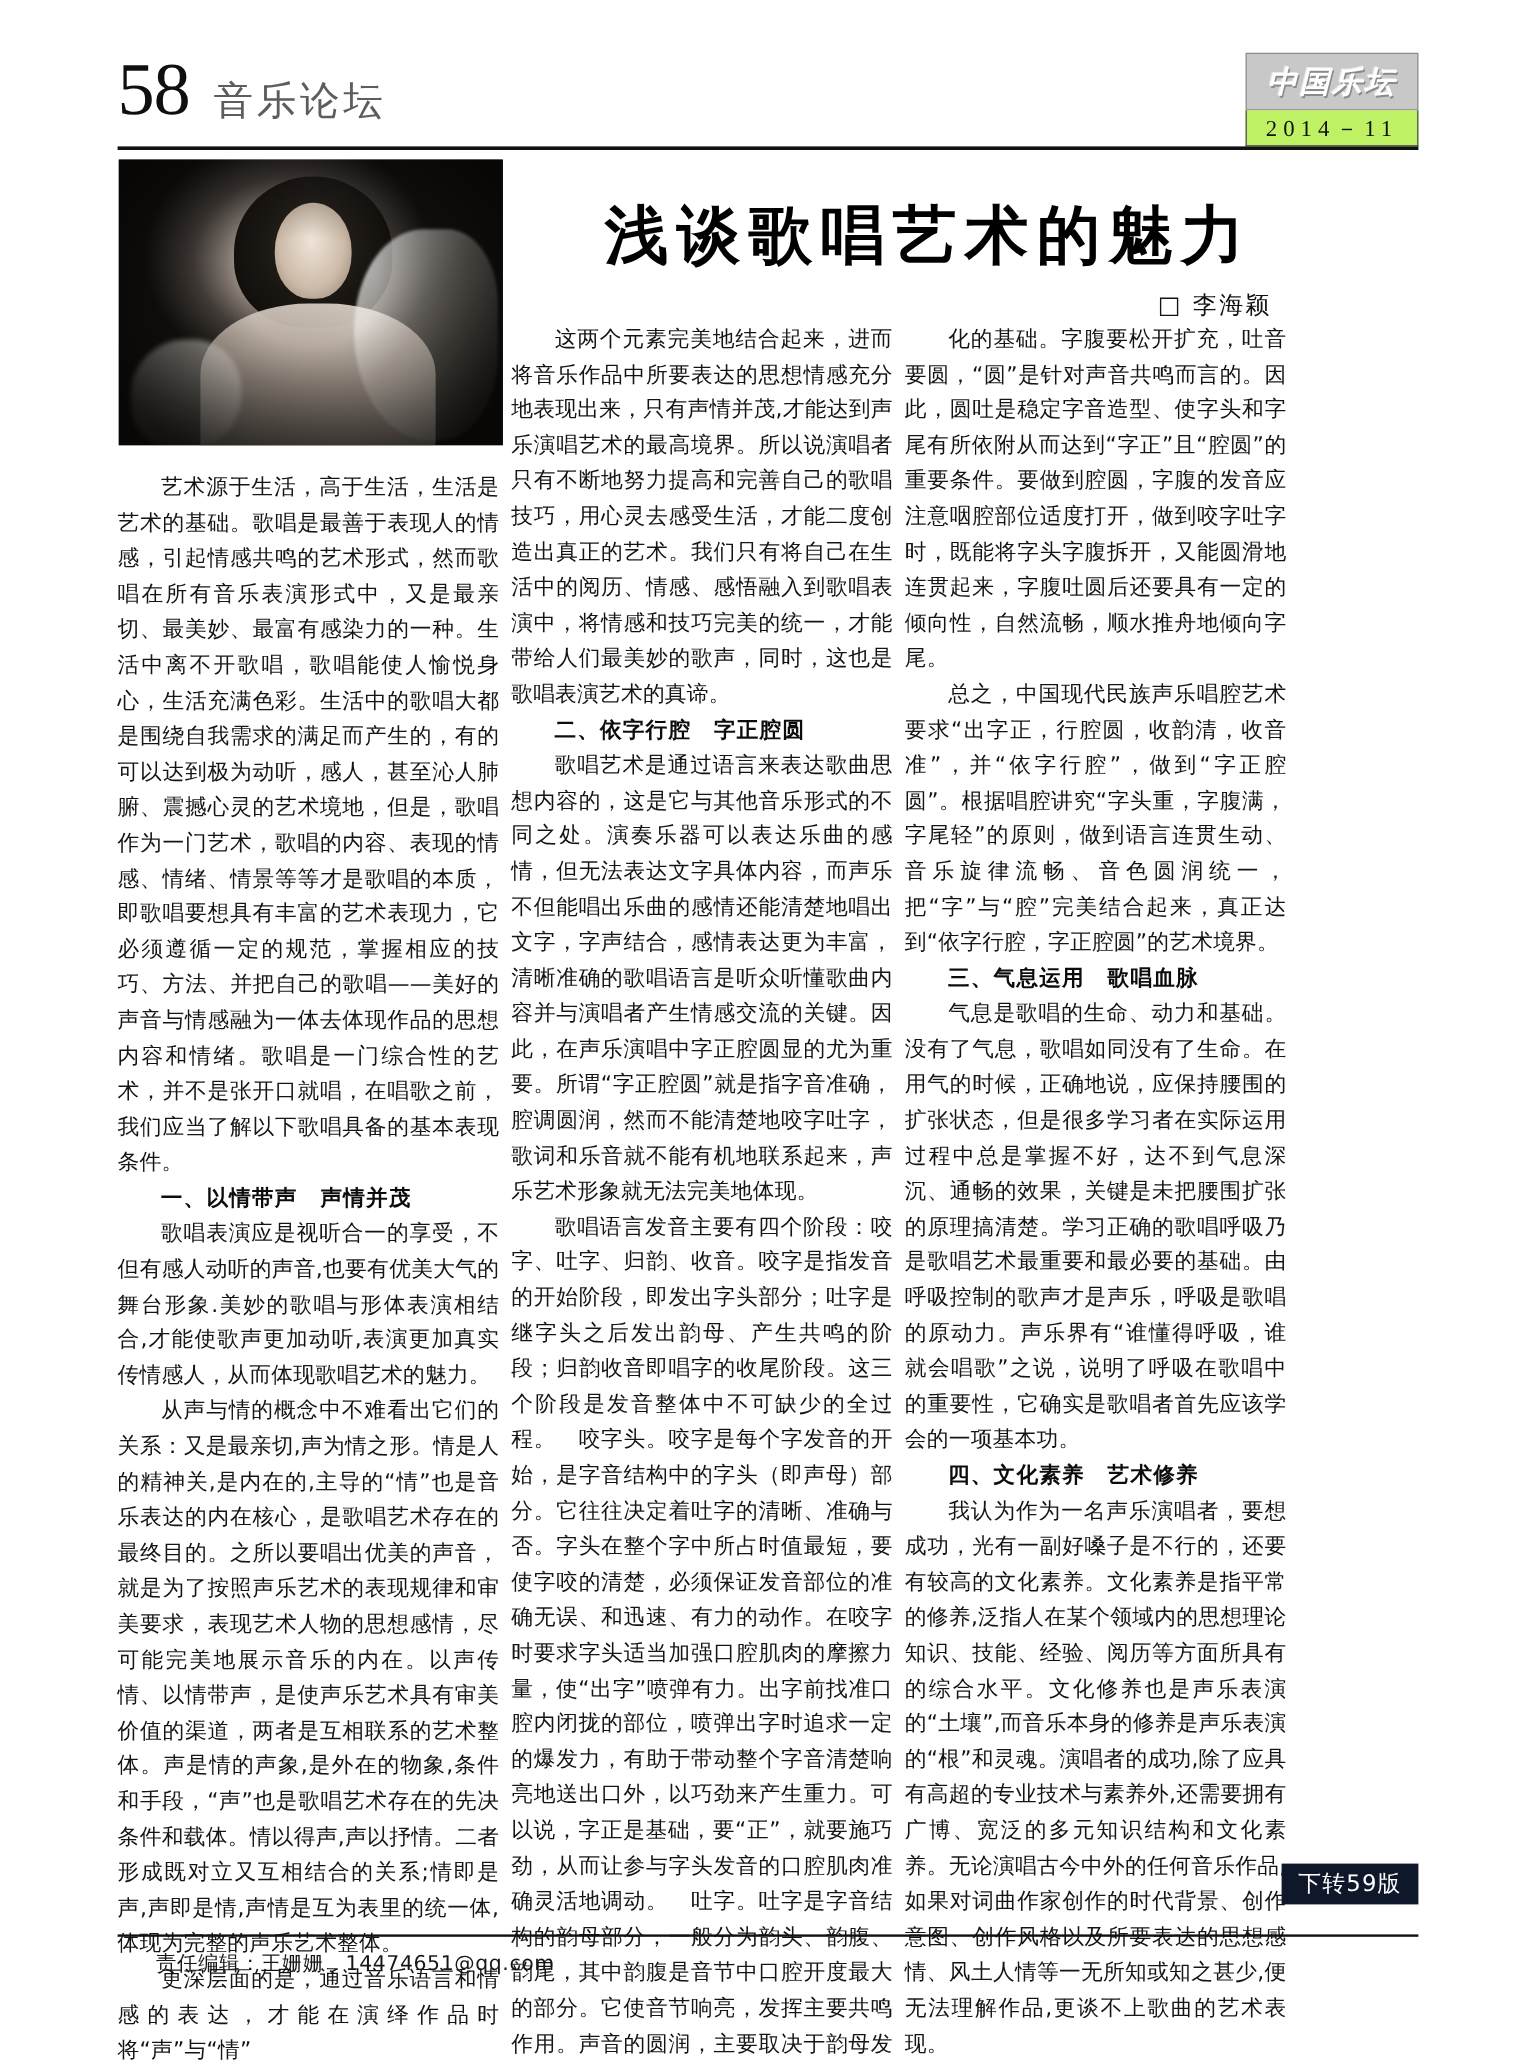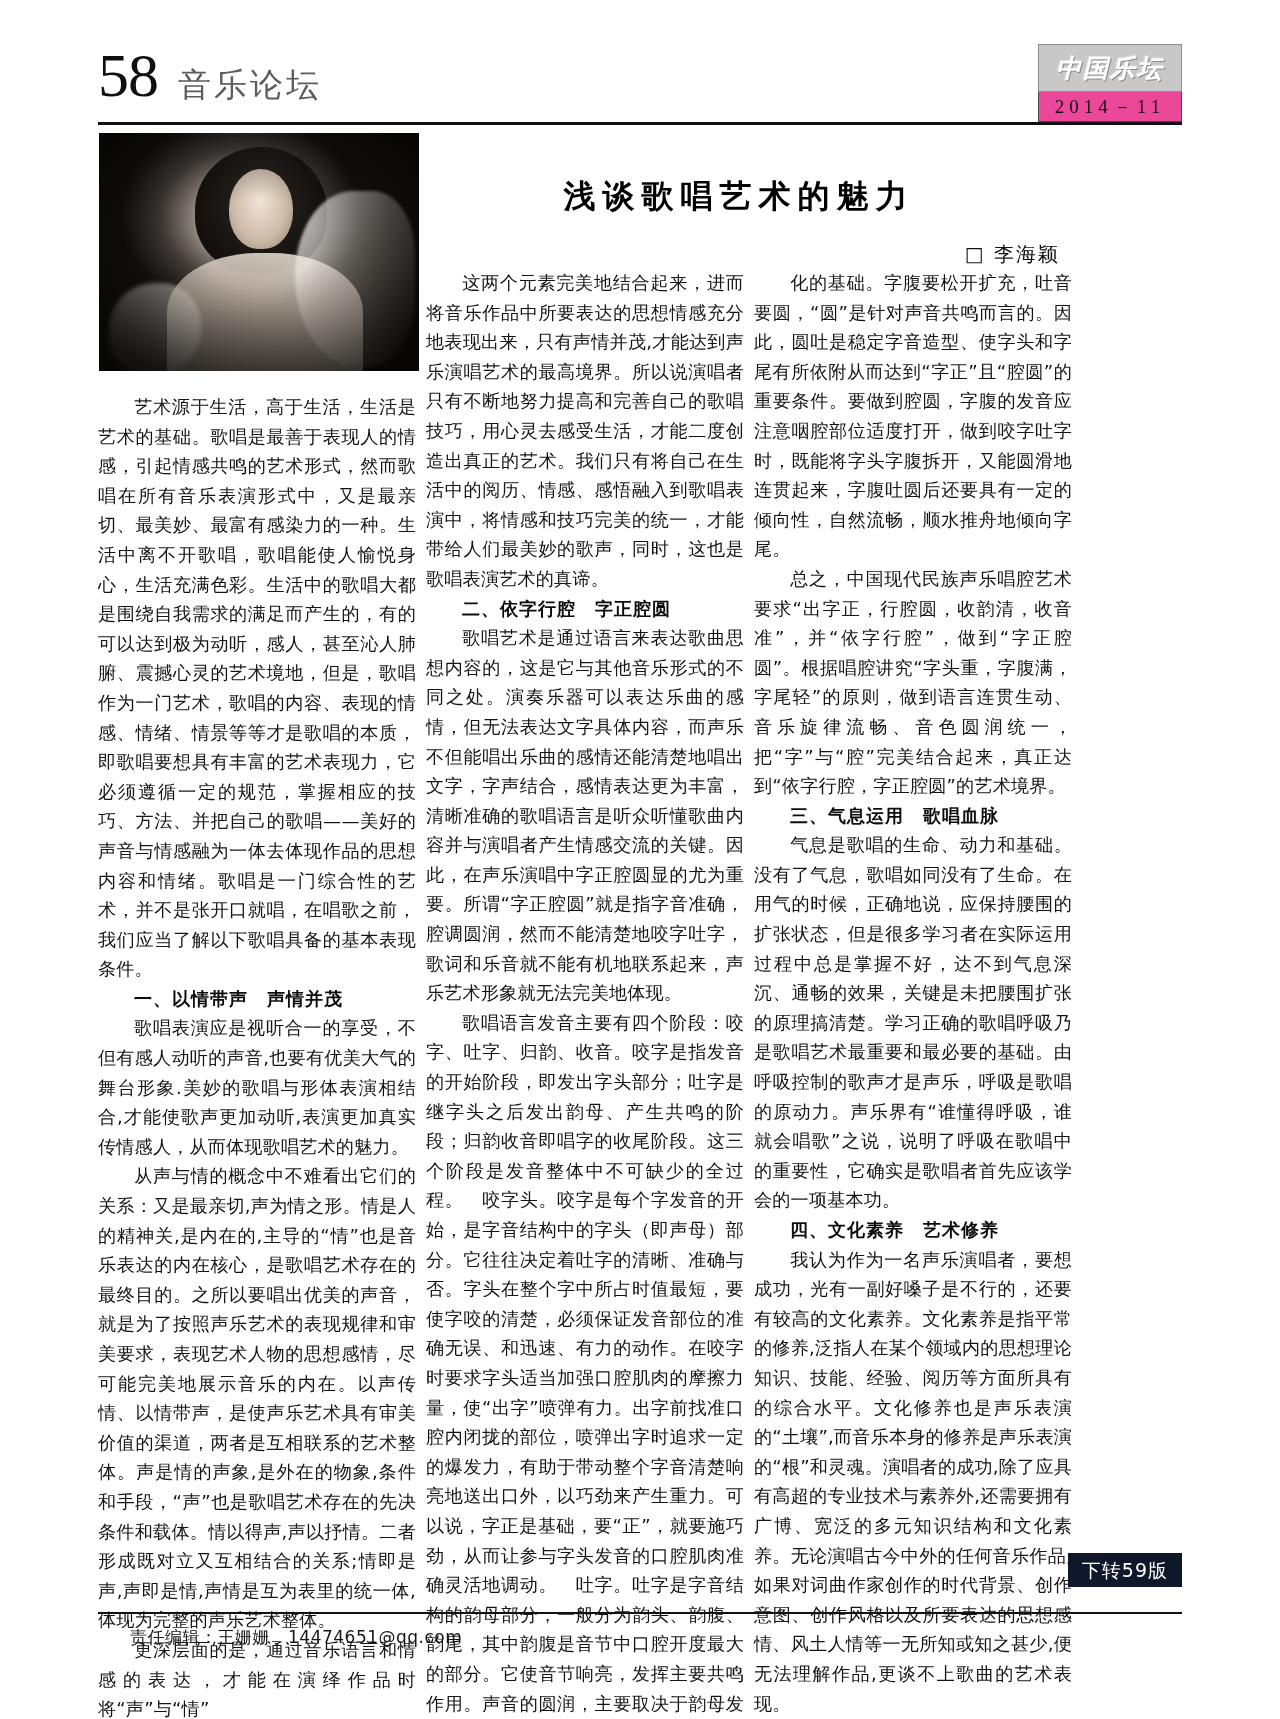--- a/index.html
+++ b/index.html
@@ -75,21 +75,21 @@
     text-shadow: 1px 1px 0 #8a8a8a, -1px -1px 0 #e8e8e8;
   }
   .journal-issue {
     height: 30px;
     border: 1px solid #4a4a4a;
     border-top: none;
     box-sizing: border-box;
     display: flex;
     align-items: center;
     justify-content: center;
-    background: #ec4899;
+    background: #bef264;
   }
   .journal-issue span {
     font-family: "Liberation Serif", "DejaVu Serif", serif;
     font-size: 19px;
     letter-spacing: 5px;
     color: #111111;
   }
 
   .masthead-rule {
     position: absolute;
@@ -162,27 +162,27 @@
   }
   .hero-photo .vignette {
     position: absolute;
     inset: 0;
     background: radial-gradient(ellipse 190px 150px at 50% 46%, rgba(0,0,0,0) 30%, rgba(0,0,0,.62) 100%);
   }
 
   
   .article-title {
     position: absolute;
-    left: 425px;
+    left: 460px;
     top: 168px;
     width: 628px;
     text-align: center;
     font-family: "DejaVu Serif", "Liberation Serif", serif;
     font-weight: 700;
-    font-size: 32px;
+    font-size: 53px;
     line-height: 56px;
     letter-spacing: 7px;
     color: #000000;
   }
   .article-byline {
     position: absolute;
     left: 440px;
     top: 240px;
     width: 620px;
     text-align: right;

